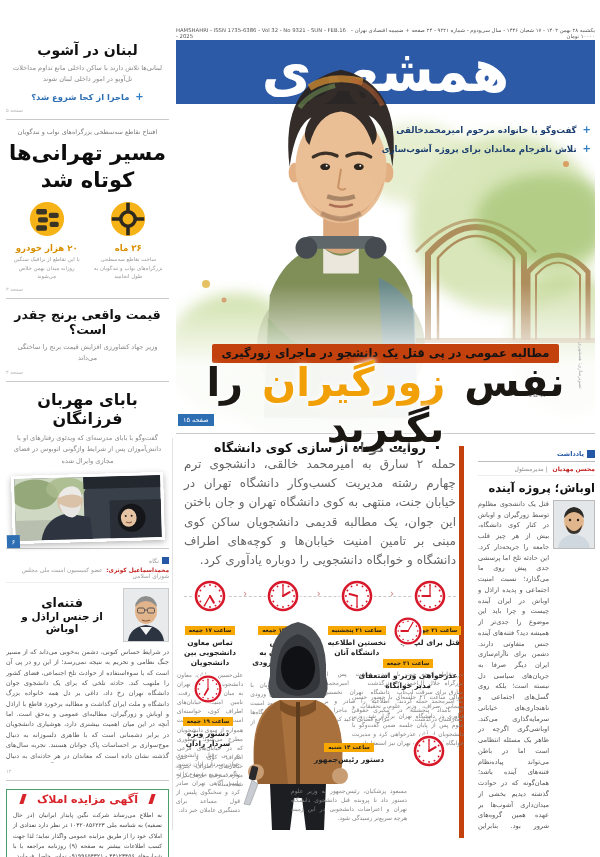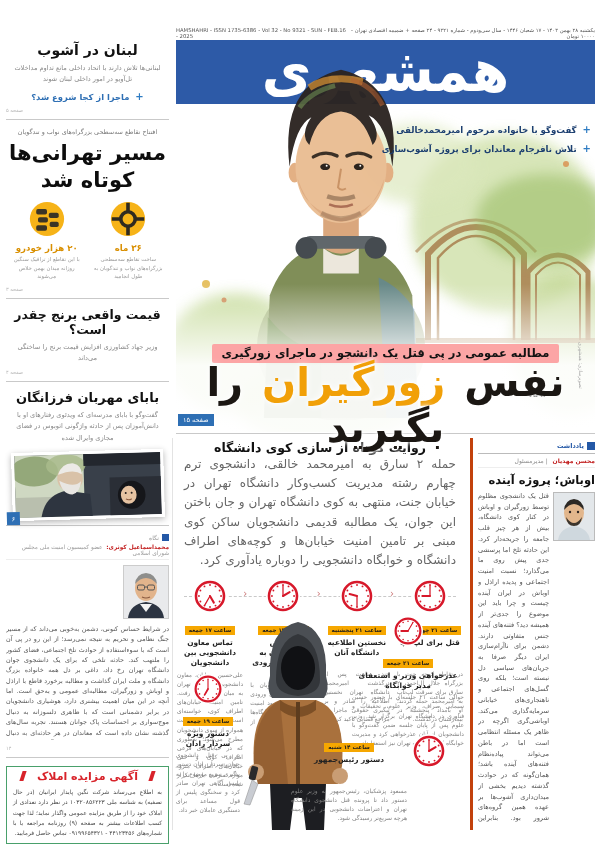--- a/index.html
+++ b/index.html
@@ -16,21 +16,21 @@
   
   .hero{position:absolute;top:104px;left:176px;width:419px;height:328px}
   .wash{position:absolute;inset:0;width:100%;height:100%;z-index:0}
   .portrait{position:absolute;top:-56px;left:76px;width:178px;height:372px;z-index:3}
   .fade{position:absolute;left:0;right:0;top:180px;bottom:0;z-index:4;
         background:linear-gradient(rgba(255,255,255,0),rgba(255,255,255,.93) 55%)}
   .bullets{position:absolute;top:20px;right:4px;z-index:6;text-align:right}
   .bullet{font-size:8.6px;font-weight:bold;color:#1c3f70;margin-bottom:8px}
   .plus{color:#2e7cc3;font-weight:900;margin-left:3px;font-size:10px}
   .kickerwrap{position:absolute;left:0;right:0;top:238px;text-align:center;z-index:6}
-  .kicker{display:inline-block;background:#fca5a5;color:#131313;font-size:11.5px;font-weight:900;
+  .kicker{display:inline-block;background:#c2410c;color:#131313;font-size:11.5px;font-weight:900;
           padding:2.5px 10px;border-radius:2px}
   .note{position:absolute;top:286px;left:352px;z-index:6;font-size:8px;font-weight:bold;color:#222}
   .headline{position:absolute;top:255px;left:0;right:0;margin:0;text-align:center;z-index:6;
             font-size:40px;font-weight:900;color:#1b1713;letter-spacing:-.5px;
             text-shadow:0 0 4px #fff,0 0 9px #fff}
   .headline .orange{color:#f1a008;margin:0 5px}
   .ptag{position:absolute;bottom:6px;left:2px;z-index:6;background:#2e6fb4;color:#fff;
         font-size:6.5px;padding:2px 5px}
   .credit{position:absolute;top:238px;left:402px;z-index:6;writing-mode:vertical-rl;
           font-size:5px;color:#aaa;letter-spacing:1px}
@@ -53,36 +53,36 @@
   .ttitle{font-size:7.4px;font-weight:900;color:#222;line-height:1.4;min-height:30px}
   .tbody{margin:2px 0 0;font-size:5.9px;line-height:1.55;color:#808080;text-align:justify}
   .hood{position:absolute;top:168px;left:64px;width:116px;height:224px;z-index:4}
   .m-right{position:absolute;top:178px;right:0;width:112px;z-index:2;text-align:center}
   .m-left{position:absolute;top:236px;left:0;width:64px;z-index:2;text-align:center}
   .m-left .ttitle,.m-right .ttitle{min-height:0;margin-bottom:2px}
   .m-bottom{position:absolute;top:296px;left:112px;width:158px;z-index:5;display:flex;gap:5px;align-items:flex-start}
   .mb-col{width:116px;text-align:center}
 
   
-  .ycol{position:absolute;right:0;top:0;width:117px;height:100%;border-left:3px solid #c2410c;padding-left:5px;overflow:hidden}
+  .ycol{position:absolute;right:0;top:8px;width:117px;height:100%;border-left:5px solid #c2410c;padding-left:14px;overflow:hidden}
   .yhead{display:flex;align-items:center;gap:3px;border-bottom:1px solid #bbb;padding:2px 0 3px;margin-top:2px}
   .ysq{width:8px;height:8px;background:#2458a6;display:inline-block}
   .ylabel{font-size:6.5px;font-weight:bold;color:#2458a6}
   .yauthor{font-size:6px;color:#888;padding:3px 0;border-bottom:1px solid #eee}
   .yname{color:#c11c1c;font-weight:bold;margin-left:3px}
   .ytitle{margin:5px 0 4px;font-size:11.5px;font-weight:900;color:#111;text-align:right}
   .yphoto{float:right;width:40px;height:47px;margin:1px 0 3px 4px;border:1px solid #bbb}
   .ybody{margin:0;font-size:6.6px;line-height:1.63;color:#555;text-align:justify;max-height:332px;overflow:hidden}
 
   
   .leftcol{position:absolute;top:40px;left:6px;width:163px}
   hr.lhr{border:none;border-top:1px solid #c9c9c9;margin:6px 0 8px}
   .lt1{margin:2px 0 0;font-size:14px;font-weight:900;text-align:center;color:#111}
   .lt2{margin:2px 0 0;font-size:12.5px;font-weight:900;text-align:center;color:#111}
-  .lt3{margin:2px 0 0;font-size:13px;font-weight:900;text-align:center;color:#111}
+  .lt3{margin:2px 0 0;font-size:16px;font-weight:900;text-align:center;color:#111}
   .lsub{margin:5px 6px 0;font-size:6.6px;line-height:1.7;color:#888;text-align:center}
   .llink{margin-top:6px;text-align:center;font-size:8.4px;font-weight:bold;color:#2e6fb4}
   .pref{font-size:5px;color:#b5b5b5;text-align:left;margin-top:5px}
   .lkick{font-size:6.4px;color:#777;text-align:center;margin-top:2px}
   .lt-big{margin:4px 0 0;font-size:21px;font-weight:900;text-align:center;color:#0d0d0d;line-height:1.25}
   .stats{display:flex;justify-content:space-around;margin-top:8px}
   .stat{width:72px;text-align:center}
   .sicon{width:36px;height:36px}
   .sval{font-size:8.6px;font-weight:900;color:#d98f00;margin-top:2px}
   .scap{margin:2px 0 0;font-size:5.4px;line-height:1.6;color:#999}
@@ -357,21 +357,21 @@
           <circle cx="24" cy="19" r="1.2" fill="#2a2220"></circle>
       </svg>
       <p class="ybody">قتل یک دانشجوی مظلوم توسط زورگیران و اوباش در کنار کوی دانشگاه، بیش از هر چیز قلب جامعه را جریحه‌دار کرد. این حادثه تلخ اما پرسشی جدی پیش روی ما می‌گذارد؛ نسبت امنیت اجتماعی و پدیده اراذل و اوباش در ایران آینده چیست و چرا باید این موضوع را جدی‌تر از همیشه دید؟ فتنه‌های آینده جنس متفاوتی دارند. دشمن برای ناآرام‌سازی ایران دیگر صرفا به جریان‌های سیاسی دل نبسته است؛ بلکه روی گسل‌های اجتماعی و ناهنجاری‌های خیابانی سرمایه‌گذاری می‌کند. اوباشی‌گری اگرچه در ظاهر یک مسئله انتظامی است اما در باطن می‌تواند پیاده‌نظام فتنه‌های آینده باشد؛ همان‌گونه که در حوادث گذشته دیدیم بخشی از میدان‌داری آشوب‌ها بر عهده همین گروه‌های شرور بود. بنابراین برخورد با زورگیران صرفا یک مطالبه صنفی دانشجویی نیست؛ مطالبه‌ای ملی است. امنیت، زیرساخت توسعه و آرامش اجتماعی است و هر خدشه‌ای به آن اعتماد عمومی را نشانه می‌رود. در این میان وظیفه رسانه‌ها روشن است؛ روایت دقیق و بدون اغراق حادثه، مطالبه‌گری برای برخورد قاطع قضایی و مراقبت از اینکه داغ یک خانواده دستمایه پروژه آشوب‌سازی معاندان نشود. تجربه نشان داده مردم ایران میان مطالبه به‌حق و آشوب مرز روشنی قائل‌اند. پاسخ درست به این حادثه، تقویت پلیس محله‌محور، اصلاح قوانین مربوط به سلاح سرد، تشدید مجازات زورگیری و اجرای علنی و سریع احکام است. اگر امروز با اوباشی‌گری برخورد قاطع نشود، فردا باید هزینه‌های سنگین‌تری برای امنیت بپردازیم. قوه قضاییه با پرونده قتل امیرمحمد خالقی می‌تواند نشان دهد که جان شهروند، خط قرمز واقعی نظام است.</p>
     </aside>
   </div>
 
   <aside class="leftcol">
 
     <section>
       <h3 class="lt1">لبنان در آشوب</h3>
-      <p class="lsub">لبنانی‌ها تلاش دارند با اتحاد داخلی مانع تداوم مداخلات تل‌آویو در امور داخلی لبنان شوند</p>
+      <p class="lsub">لبنانی‌ها تلاش دارند با ساکن داخلی مانع تداوم مداخلات تل‌آویو در امور داخلی لبنان شوند</p>
       <div class="llink">
         <span class="plus">+</span>
         <span>ماجرا از کجا شروع شد؟</span>
       </div>
       <div class="pref">صفحه ۵</div>
     </section>
     <hr class="lhr">
 
     <section>
       <div class="lkick">افتتاح تقاطع سه‌سطحی بزرگراه‌های نواب و تندگویان</div>
@@ -407,21 +407,21 @@
 
     <section>
       <h3 class="lt2">قیمت واقعی برنج چقدر است؟</h3>
       <p class="lsub">وزیر جهاد کشاورزی افزایش قیمت برنج را ساختگی می‌داند</p>
       <div class="pref">صفحه ۴</div>
     </section>
     <hr class="lhr">
 
     <section>
       <h3 class="lt3">بابای مهربان فرزانگان</h3>
-      <p class="lsub">گفت‌وگو با بابای مدرسه‌ای که ویدئوی رفتارهای او با دانش‌آموزان پس از حادثه واژگونی اتوبوس در فضای مجازی وایرال شده</p>
+      <p class="lsub">گفت‌وگو با بابای مدرسه‌ای که ویدئوی رفتارهای او با دانش‌آموزان پس از شرایط واژگونی اتوبوس در فضای مجازی وایرال شده</p>
       <div class="photo-wrap">
         <svg viewBox="0 0 148 62" preserveAspectRatio="none">
           <rect width="148" height="62" fill="#39404a"></rect>
           <rect x="0" y="0" width="70" height="62" fill="#cfd8c2"></rect>
           <ellipse cx="20" cy="16" rx="24" ry="15" fill="#8aa06d" opacity=".85"></ellipse>
           <ellipse cx="52" cy="11" rx="20" ry="11" fill="#a9bb8c" opacity=".85"></ellipse>
           <rect x="0" y="42" width="70" height="20" fill="#b9bfae"></rect>
           <rect x="70" y="0" width="78" height="12" fill="#23272e"></rect>
           <rect x="96" y="24" width="52" height="38" fill="#2a2e36"></rect>
           <path d="M26 62 Q30 40 52 36 L76 40 L78 62 Z" fill="#2e3540"></path>
@@ -453,20 +453,24 @@
           <rect width="44" height="52" fill="#e9eaec"></rect>
           <path d="M4 52 Q6 38 22 36 Q38 38 40 52Z" fill="#2c3442"></path>
           <path d="M16 38 L22 46 L28 38 Z" fill="#f2f2f2"></path>
           <ellipse cx="22" cy="22" rx="11" ry="13" fill="#e2b48c"></ellipse>
           <path d="M11 18 Q12 8 22 7 Q32 8 33 18 Q28 12 22 12 Q16 12 11 18Z" fill="#8e8e8c"></path>
           <rect x="13.5" y="19" width="7" height="5" rx="1.5" fill="none" stroke="#555" stroke-width="1"></rect>
           <rect x="23.5" y="19" width="7" height="5" rx="1.5" fill="none" stroke="#555" stroke-width="1"></rect>
           <line x1="20.5" y1="21" x2="23.5" y2="21" stroke="#555" stroke-width="1"></line>
           <path d="M18 31 Q22 33 26 31" stroke="#8a5a40" stroke-width="1.2" fill="none"></path>
         </svg>
+        <div class="ktitles">
+          <div class="kt1">فتنه‌ای</div>
+          <div class="kt2">از جنس اراذل و اوباش</div>
+        </div>
       </div>
       <p class="kbody">در شرایط حساس کنونی، دشمن به‌خوبی می‌داند که از مسیر جنگ نظامی و تحریم به نتیجه نمی‌رسد؛ از این رو در پی آن است که با سوءاستفاده از حوادث تلخ اجتماعی، فضای کشور را ملتهب کند. حادثه تلخی که برای یک دانشجوی جوان دانشگاه تهران رخ داد، داغی بر دل همه خانواده بزرگ دانشگاه و ملت ایران گذاشت و مطالبه برخورد قاطع با اراذل و اوباش و زورگیران، مطالبه‌ای عمومی و به‌حق است. اما آنچه در این میان اهمیت بیشتری دارد، هوشیاری دانشجویان در برابر دشمنانی است که با ظاهری دلسوزانه به دنبال موج‌سواری بر احساسات پاک جوانان هستند. تجربه سال‌های گذشته نشان داده است که معاندان در هر حادثه‌ای به دنبال تبدیل مطالبات صنفی و اجتماعی به پروژه آشوب و اغتشاش هستند؛ غافل از اینکه دانشجوی ایرانی آگاه‌تر از آن است که در زمین دشمن بازی کند. مسئولان نیز باید با رسیدگی سریع و قاطع به این پرونده و تامین امنیت محیط‌های دانشجویی، به مطالبه به‌حق دانشجویان و خانواده‌های آنان پاسخ دهند تا بهانه‌ای برای بهره‌برداری دشمن باقی نماند. انتظار می‌رود دستگاه قضایی برای تکمیل پرونده در اسرع وقت اقدام و مجازات عاملان این جنایت را به‌صورت علنی اجرا کند تا درس عبرتی برای همه اراذل و اوباش باشد.</p>
       <div class="pref">۱۴</div>
     </section>
     <hr class="lhr">
 
     <div class="aud">
       <div class="audt">
         <span class="mark"></span>
         <span>آگهی مزایده املاک</span>

